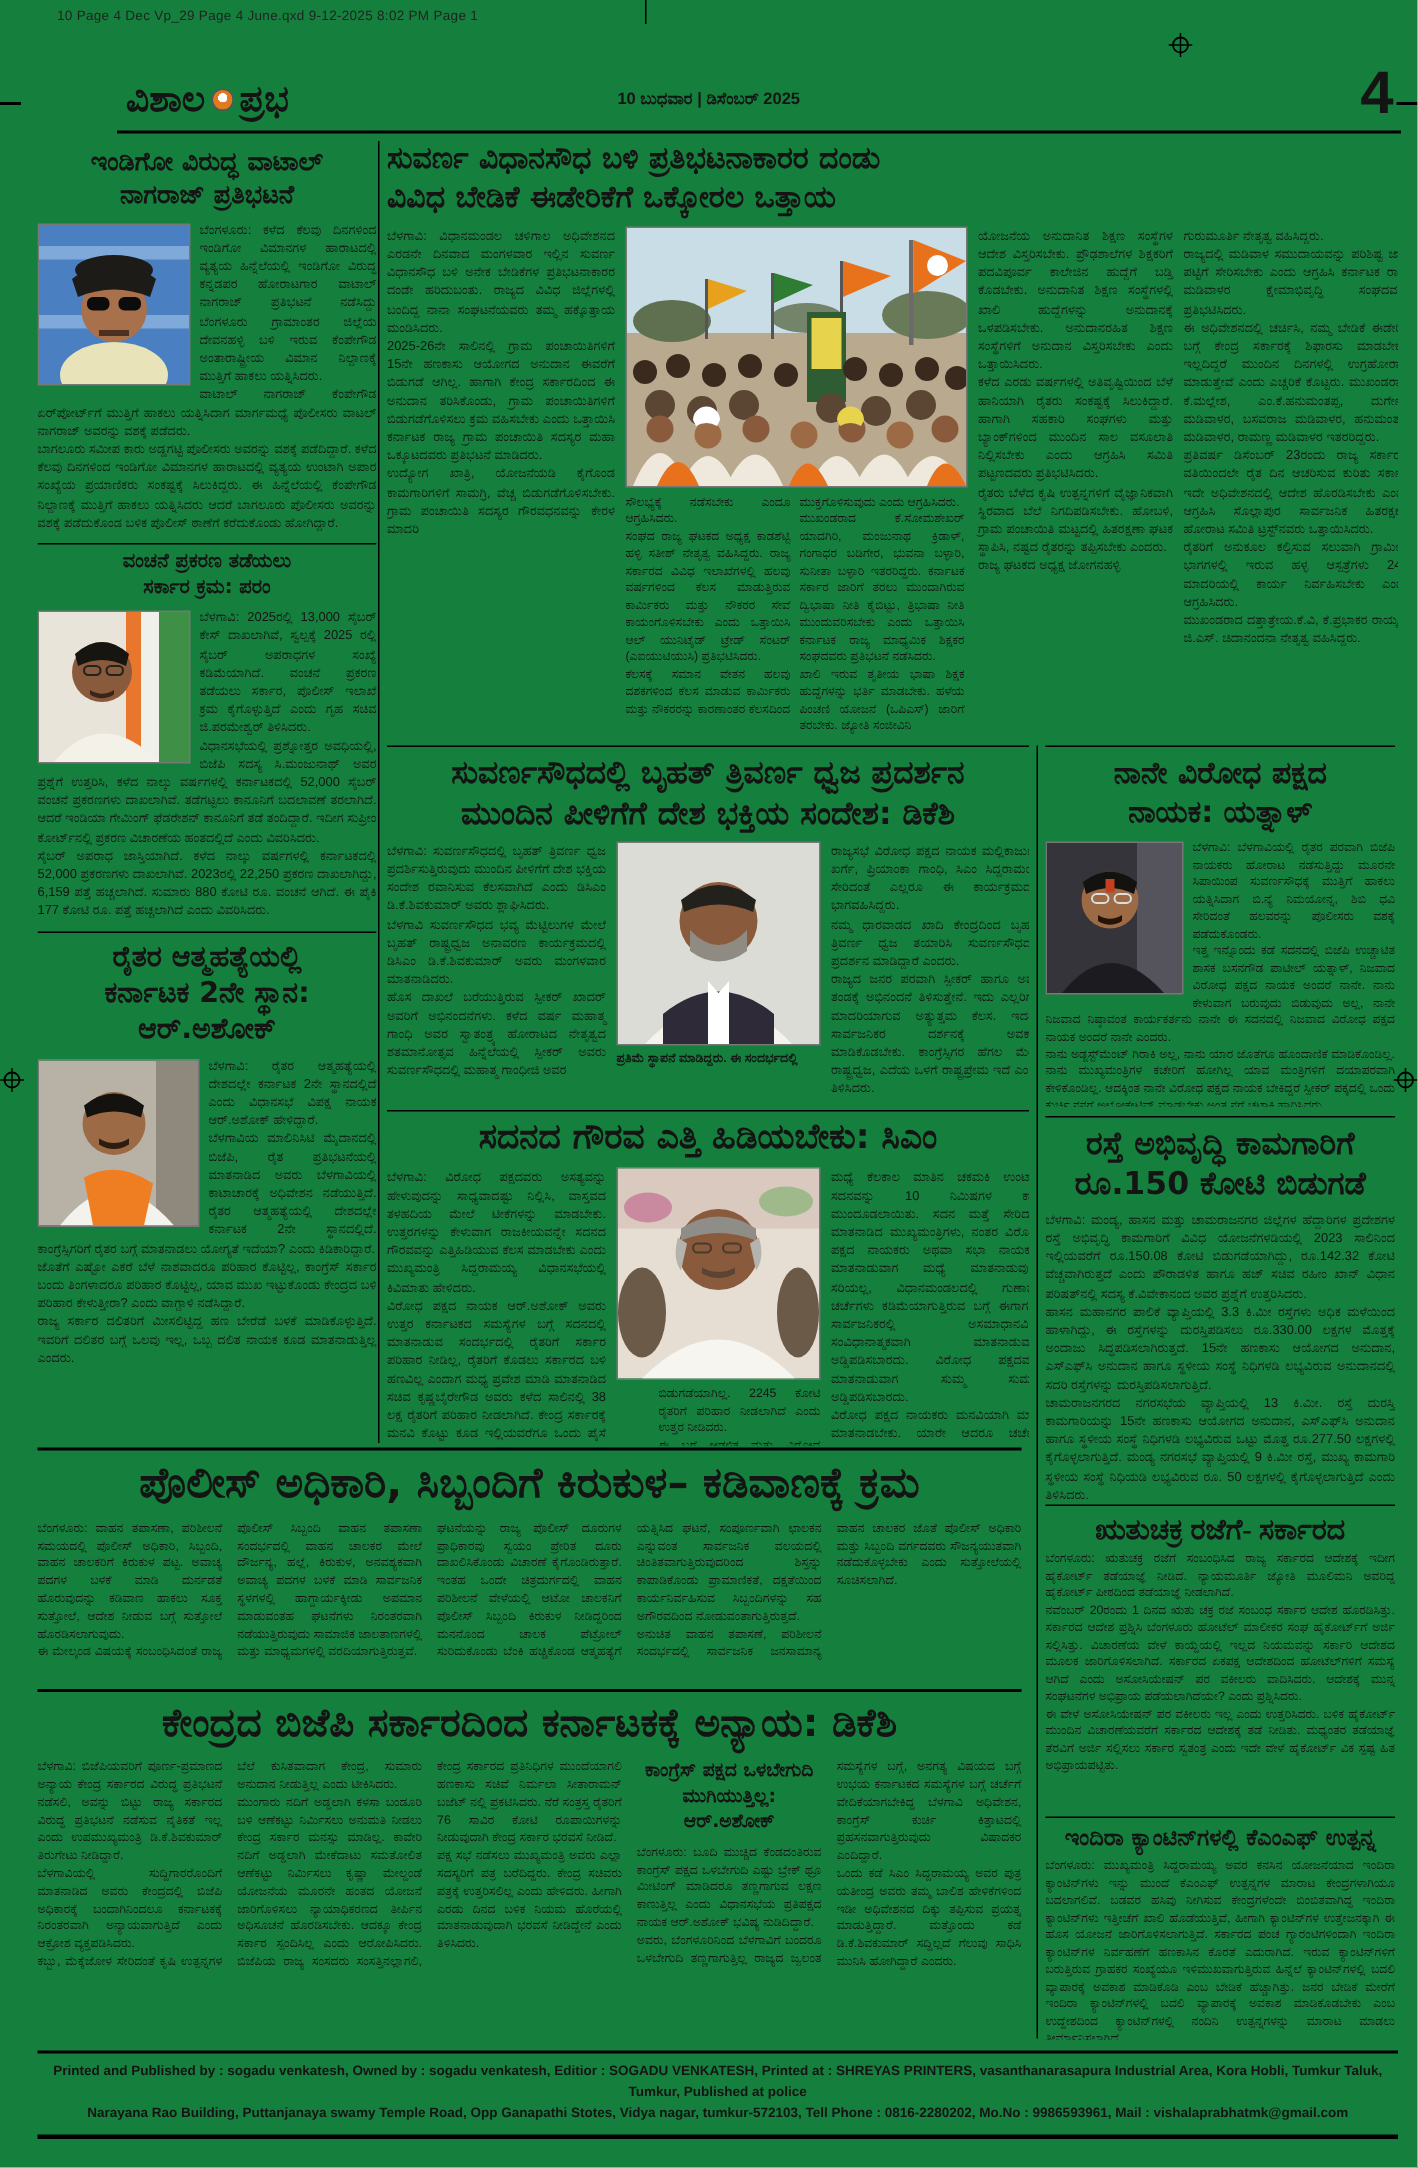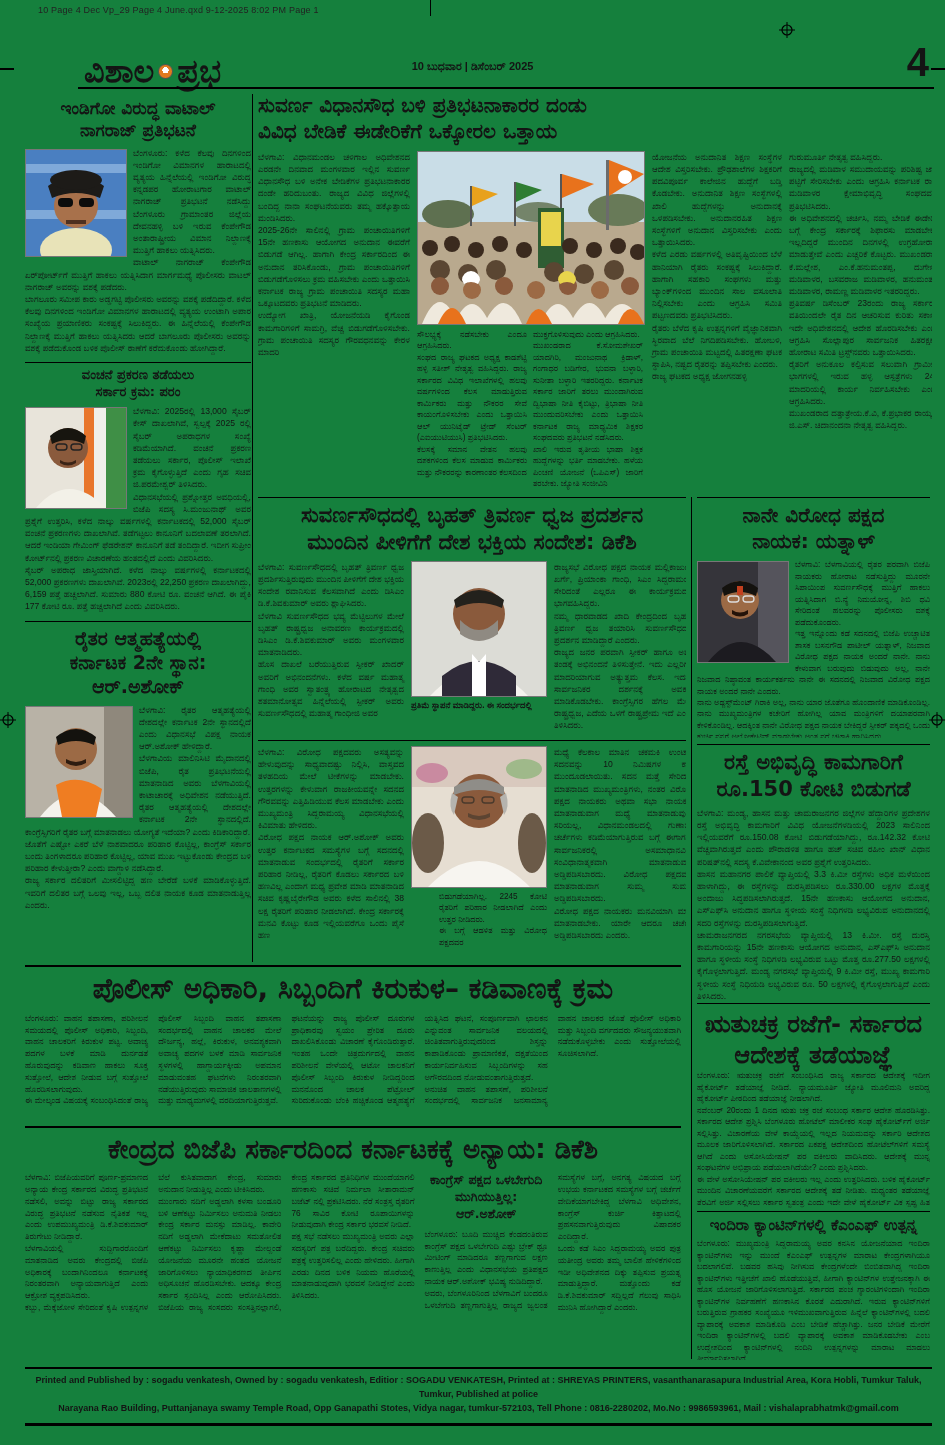--- a/index.html
+++ b/index.html
@@ -2,21 +2,21 @@
 <html><head>
 <meta charset="utf-8">
 <style>
   html,body{margin:0;padding:0;background:#e9e9e6;}
   #page{position:relative;width:945px;height:1445px;background:#15803d;margin:0 auto;
         font-family:"Liberation Sans",sans-serif;color:#141414;overflow:hidden;}
   .slug{position:absolute;left:38px;top:5px;font-size:9px;color:#222;letter-spacing:.2px;}
   .regmark{position:absolute;width:16px;height:16px;}
   .cropline{position:absolute;background:#000;}
   
-  .masthead{position:absolute;left:84px;top:52px;font-size:32px;font-weight:bold;
+  .masthead{position:absolute;left:84px;top:52px;font-size:24px;font-weight:bold;
             font-family:"DejaVu Sans","Liberation Sans",sans-serif;display:flex;align-items:center;gap:4px;}
   .emblem{width:13px;height:13px;border-radius:50%;background:radial-gradient(circle at 50% 40%,#fff 0 30%,#e07a1f 31% 100%);border:1px solid #555;display:inline-block;}
   .dateline{position:absolute;left:0;right:0;top:60px;text-align:center;font-size:11px;font-weight:bold;}
   .pagenum{position:absolute;right:16px;top:40px;font-size:40px;font-weight:bold;}
   .header-rule{position:absolute;left:78px;width:856px;top:87px;height:2px;background:#000;}
   
   .atitle{font-weight:bold;text-align:center;font-family:"DejaVu Sans","Liberation Sans",sans-serif;line-height:1.28;}
   .body-txt{font-size:8.6px;line-height:1.42;text-align:justify;white-space:pre-line;}
   .small-txt{font-size:8.2px;line-height:1.4;text-align:justify;white-space:pre-line;}
   .caption{font-size:8.4px;font-weight:bold;line-height:1.35;white-space:pre-line;}
@@ -291,20 +291,21 @@
         <path d="M34 48 Q42 53 50 48 L50 52 Q42 57 34 52 Z" fill="#241309"></path>
         <path d="M10 100 Q42 60 78 100 Z" fill="#1c1b20"></path>
       </svg>
       <div class="small-txt">ಬೆಳಗಾವಿ: ಬೆಳಗಾವಿಯಲ್ಲಿ ರೈತರ ಪರವಾಗಿ ಬಿಜೆಪಿ ನಾಯಕರು ಹೋರಾಟ ನಡೆಸುತ್ತಿದ್ದು ಮೂರನೇ ಸಿಪಾಯಿಂಪ ಸುವರ್ಣಸೌಧಕ್ಕೆ ಮುತ್ತಿಗೆ ಹಾಕಲು ಯತ್ನಿಸಿದಾಗ ಬಿ.ನ್ಯೆ ನಿಮಯೋನ್ನ, ಶಿಬಿ ಧವಿ ಸೇರಿದಂತೆ ಹಲವರನ್ನು ಪೊಲೀಸರು ವಶಕ್ಕೆ ಪಡೆದುಕೊಂಡರು.
 ಇತ್ತ ಇನ್ನೊಂದು ಕಡೆ ಸದನದಲ್ಲಿ ಬಿಜೆಪಿ ಉಚ್ಚಾಟಿತ ಶಾಸಕ ಬಸನಗೌಡ ಪಾಟೀಲ್ ಯತ್ನಾಳ್, ನಿಜವಾದ ವಿರೋಧ ಪಕ್ಷದ ನಾಯಕ ಅಂದರೆ ನಾನೇ. ನಾನು ಕೇಳುವಾಗ ಬರುವುದು ಬಿಡುವುದು ಅಲ್ಲ, ನಾನೇ ನಿಜವಾದ ನಿಷ್ಠಾವಂತ ಕಾರ್ಯಕರ್ತನು ನಾನೇ ಈ ಸದನದಲ್ಲಿ ನಿಜವಾದ ವಿರೋಧ ಪಕ್ಷದ ನಾಯಕ ಅಂದರೆ ನಾನೇ ಎಂದರು.
 ನಾನು ಅಡ್ಜಸ್ಟ್‌ಮೆಂಟ್ ಗಿರಾಕಿ ಅಲ್ಲ, ನಾನು ಯಾರ ಜೊತೆಗೂ ಹೊಂದಾಣಿಕೆ ಮಾಡಿಕೊಂಡಿಲ್ಲ. ನಾನು ಮುಖ್ಯಮಂತ್ರಿಗಳ ಕಚೇರಿಗೆ ಹೋಗಿಲ್ಲ ಯಾವ ಮಂತ್ರಿಗಳಿಗೆ ದಯಾಪರವಾಗಿ ಕೇಳಿಕೊಂಡಿಲ್ಲ. ಆದಕ್ಕಿಂತ ನಾನೇ ವಿರೋಧ ಪಕ್ಷದ ನಾಯಕ ಬೇಕಿದ್ದರೆ ಸ್ಪೀಕರ್ ಪಕ್ಕದಲ್ಲಿ ಒಂದು ಕುರ್ಚಿ ನನಗೆ ಅಲೋಕೇಟಿವ್ ಮಾಡಬೇಕು ಅಂತ ನಗೆ ಚಟಾಕಿ ಹಾರಿಸಿದರು.</div>
     </div>
   </div>
 
   <div id="cm-art">
+    <div class="atitle" style="font-size:23px;margin-top:3px;white-space:nowrap;">ಸದನದ ಗೌರವ ಎತ್ತಿ ಹಿಡಿಯಬೇಕು: ಸಿಎಂ</div>
     <div style="display:flex;gap:7px;margin-top:5px;">
       <div class="body-txt" style="width:146px;flex:none;">ಬೆಳಗಾವಿ: ವಿರೋಧ ಪಕ್ಷದವರು ಅಸತ್ಯವನ್ನು ಹೇಳುವುದನ್ನು ಸಾಧ್ಯವಾದಷ್ಟು ನಿಲ್ಲಿಸಿ, ವಾಸ್ತವದ ತಳಹದಿಯ ಮೇಲೆ ಟೀಕೆಗಳನ್ನು ಮಾಡಬೇಕು. ಉತ್ತರಗಳನ್ನು ಕೇಳುವಾಗ ರಾಜಕೀಯವನ್ನೇ ಸದನದ ಗೌರವವನ್ನು ಎತ್ತಿಹಿಡಿಯುವ ಕೆಲಸ ಮಾಡಬೇಕು ಎಂದು ಮುಖ್ಯಮಂತ್ರಿ ಸಿದ್ದರಾಮಯ್ಯ ವಿಧಾನಸಭೆಯಲ್ಲಿ ಕಿವಿಮಾತು ಹೇಳಿದರು.
 ವಿರೋಧ ಪಕ್ಷದ ನಾಯಕ ಆರ್.ಅಶೋಕ್ ಅವರು ಉತ್ತರ ಕರ್ನಾಟಕದ ಸಮಸ್ಯೆಗಳ ಬಗ್ಗೆ ಸದನದಲ್ಲಿ ಮಾತನಾಡುವ ಸಂದರ್ಭದಲ್ಲಿ ರೈತರಿಗೆ ಸರ್ಕಾರ ಪರಿಹಾರ ನೀಡಿಲ್ಲ, ರೈತರಿಗೆ ಕೊಡಲು ಸರ್ಕಾರದ ಬಳಿ ಹಣವಿಲ್ಲ ಎಂದಾಗ ಮಧ್ಯ ಪ್ರವೇಶ ಮಾಡಿ ಮಾತನಾಡಿದ ಸಚಿವ ಕೃಷ್ಣಬೈರೇಗೌಡ ಅವರು ಕಳೆದ ಸಾಲಿನಲ್ಲಿ 38 ಲಕ್ಷ ರೈತರಿಗೆ ಪರಿಹಾರ ನೀಡಲಾಗಿದೆ. ಕೇಂದ್ರ ಸರ್ಕಾರಕ್ಕೆ ಮನವಿ ಕೊಟ್ಟು ಕೂಡ ಇಲ್ಲಿಯವರೆಗೂ ಒಂದು ಪೈಸೆ ಹಣ</div>
       <div style="width:136px;flex:none;">
         <svg class="photo photo-frame" width="134" height="140" viewBox="0 0 134 140">
           <rect width="134" height="140" fill="#e6ded2"></rect>
           <rect x="0" y="0" width="134" height="40" fill="#d9c9be"></rect>
           <ellipse cx="20" cy="26" rx="16" ry="10" fill="#c98aa0"></ellipse>
             <ellipse cx="112" cy="22" rx="18" ry="10" fill="#9fb98a"></ellipse>
           <ellipse cx="16" cy="96" rx="16" ry="30" fill="#6b5a48"></ellipse>
@@ -340,23 +341,22 @@
     <div class="atitle" style="font-size:28px;margin-top:4px;white-space:nowrap;">ಪೊಲೀಸ್ ಅಧಿಕಾರಿ, ಸಿಬ್ಬಂದಿಗೆ ಕಿರುಕುಳ– ಕಡಿವಾಣಕ್ಕೆ ಕ್ರಮ</div>
     <div class="mc5" style="margin-top:6px;height:118px;">
       <p>ಬೆಂಗಳೂರು: ವಾಹನ ತಪಾಸಣಾ, ಪರಿಶೀಲನೆ ಸಮಯದಲ್ಲಿ ಪೊಲೀಸ್ ಅಧಿಕಾರಿ, ಸಿಬ್ಬಂದಿ, ವಾಹನ ಚಾಲಕರಿಗೆ ಕಿರುಕುಳ ಪಟ್ಟ. ಅವಾಚ್ಯ ಪದಗಳ ಬಳಕೆ ಮಾಡಿ ದುರ್ನಡತೆ ಹೊರುವುದನ್ನು ಕಡಿವಾಣ ಹಾಕಲು ಸೂಕ್ತ ಸುತ್ತೋಲೆ, ಆದೇಶ ನೀಡುವ ಬಗ್ಗೆ ಸುತ್ತೋಲೆ ಹೊರಡಿಸಲಾಗುವುದು.
 ಈ ಮೇಲ್ಕಂಡ ವಿಷಯಕ್ಕೆ ಸಂಬಂಧಿಸಿದಂತೆ ರಾಜ್ಯ ಪೊಲೀಸ್ ಸಿಬ್ಬಂದಿ ವಾಹನ ತಪಾಸಣಾ ಸಂದರ್ಭದಲ್ಲಿ ವಾಹನ ಚಾಲಕರ ಮೇಲೆ ದೌರ್ಜನ್ಯ, ಹಲ್ಲೆ, ಕಿರುಕುಳ, ಅನವಶ್ಯಕವಾಗಿ ಅವಾಚ್ಯ ಪದಗಳ ಬಳಕೆ ಮಾಡಿ ಸಾರ್ವಜನಿಕ ಸ್ಥಳಗಳಲ್ಲಿ ಹಾಗ್ದಾರ್ಯಕ್ಕೀಡು ಅಪಮಾನ ಮಾಡುವಂತಹ ಘಟನೆಗಳು ನಿರಂತರವಾಗಿ ನಡೆಯುತ್ತಿರುವುದು ಸಾಮಾಜಿಕ ಜಾಲತಾಣಗಳಲ್ಲಿ ಮತ್ತು ಮಾಧ್ಯಮಗಳಲ್ಲಿ ವರದಿಯಾಗುತ್ತಿರುತ್ತವೆ.
 ಘಟನೆಯನ್ನು ರಾಜ್ಯ ಪೊಲೀಸ್ ದೂರುಗಳ ಪ್ರಾಧಿಕಾರವು ಸ್ವಯಂ ಪ್ರೇರಿತ ದೂರು ದಾಖಲಿಸಿಕೊಂಡು ವಿಚಾರಣೆ ಕೈಗೊಂಡಿರುತ್ತಾರೆ. ಇಂತಹ ಒಂದೇ ಚಿತ್ರದುರ್ಗದಲ್ಲಿ ವಾಹನ ಪರಿಶೀಲನೆ ವೇಳೆಯಲ್ಲಿ ಆಟೋ ಚಾಲಕನಿಗೆ ಪೊಲೀಸ್ ಸಿಬ್ಬಂದಿ ಕಿರುಕುಳ ನೀಡಿದ್ದರಿಂದ ಮನನೊಂದ ಚಾಲಕ ಪೆಟ್ರೋಲ್ ಸುರಿದುಕೊಂಡು ಬೆಂಕಿ ಹಚ್ಚಿಕೊಂಡ ಆತ್ಮಹತ್ಯೆಗೆ ಯತ್ನಿಸಿದ ಘಟನೆ, ಸಂಪೂರ್ಣವಾಗಿ ಛಾಲಕನ ಎನ್ನುವಂತ ಸಾರ್ವಜನಿಕ ವಲಯದಲ್ಲಿ ಚಿಂತಿತವಾಗುತ್ತಿರುವುದರಿಂದ ಶಿಸ್ತನ್ನು ಕಾಪಾಡಿಕೊಂಡು ಪ್ರಾಮಾಣಿಕತೆ, ದಕ್ಷತೆಯಿಂದ ಕಾರ್ಯನಿರ್ವಹಿಸುವ ಸಿಬ್ಬಂದಿಗಳನ್ನು ಸಹ ಅಗೌರವದಿಂದ ನೋಡುವಂತಾಗುತ್ತಿರುತ್ತದೆ.
 ಅನುಚಿತ ವಾಹನ ತಪಾಸಣೆ, ಪರಿಶೀಲನೆ ಸಂದರ್ಭದಲ್ಲಿ ಸಾರ್ವಜನಿಕ ಜನಸಾಮಾನ್ಯ ವಾಹನ ಚಾಲಕರ ಜೊತೆ ಪೊಲೀಸ್ ಅಧಿಕಾರಿ ಮತ್ತು ಸಿಬ್ಬಂದಿ ವರ್ಗದವರು ಸೌಜನ್ಯಯುತವಾಗಿ ನಡೆದುಕೊಳ್ಳಬೇಕು ಎಂದು ಸುತ್ತೋಲೆಯಲ್ಲಿ ಸೂಚಿಸಲಾಗಿದೆ.</p>
     </div>
   </div>
 
   <div id="period-art">
-    <div class="atitle" style="font-size:24px;margin-top:5px;">
+    <div class="atitle" style="font-size:19px;margin-top:5px;font-family:Liberation Serif, serif;">
       <div>ಋತುಚಕ್ರ ರಜೆಗೆ- ಸರ್ಕಾರದ</div>
-      <div>ಆದೇಶಕ್ಕೆ ತಡೆಯಾಜ್ಞೆ</div>
     </div>
     <div class="small-txt" style="margin-top:0;">ಬೆಂಗಳೂರು: ಋತುಚಕ್ರ ರಜೆಗೆ ಸಂಬಂಧಿಸಿದ ರಾಜ್ಯ ಸರ್ಕಾರದ ಆದೇಶಕ್ಕೆ ಇದೀಗ ಹೈಕೋರ್ಟ್ ತಡೆಯಾಜ್ಞೆ ನೀಡಿದೆ. ನ್ಯಾಯಮೂರ್ತಿ ಜ್ಯೋತಿ ಮೂಲಿಮನಿ ಅವರಿದ್ದ ಹೈಕೋರ್ಟ್ ಪೀಠದಿಂದ ತಡೆಯಾಜ್ಞೆ ನೀಡಲಾಗಿದೆ.
 ನವೆಂಬರ್ 20ರಂದು 1 ದಿನದ ಋತು ಚಕ್ರ ರಜೆ ಸಂಬಂಧ ಸರ್ಕಾರ ಆದೇಶ ಹೊರಡಿಸಿತ್ತು. ಸರ್ಕಾರದ ಆದೇಶ ಪ್ರಶ್ನಿಸಿ ಬೆಂಗಳೂರು ಹೋಟೆಲ್ ಮಾಲೀಕರ ಸಂಘ ಹೈಕೋರ್ಟ್‌ಗೆ ಅರ್ಜಿ ಸಲ್ಲಿಸಿತ್ತು. ವಿಚಾರಣೆಯ ವೇಳೆ ಕಾಯ್ದೆಯಲ್ಲಿ ಇಲ್ಲದ ನಿಯಮವನ್ನು ಸರ್ಕಾರಿ ಆದೇಶದ ಮೂಲಕ ಜಾರಿಗೊಳಿಸಲಾಗಿದೆ. ಸರ್ಕಾರದ ಏಕಪಕ್ಷ ಆದೇಶದಿಂದ ಹೋಟೆಲ್‌ಗಳಿಗೆ ಸಮಸ್ಯೆ ಆಗಿದೆ ಎಂದು ಅಸೋಸಿಯೇಷನ್ ಪರ ವಕೀಲರು ವಾದಿಸಿದರು. ಆದೇಶಕ್ಕೆ ಮುನ್ನ ಸಂಘಟನೆಗಳ ಅಭಿಪ್ರಾಯ ಪಡೆಯಲಾಗಿದೆಯೇ? ಎಂದು ಪ್ರಶ್ನಿಸಿದರು.
 ಈ ವೇಳೆ ಅಸೋಸಿಯೇಷನ್ ಪರ ವಕೀಲರು ಇಲ್ಲ ಎಂದು ಉತ್ತರಿಸಿದರು. ಬಳಿಕ ಹೈಕೋರ್ಟ್ ಮುಂದಿನ ವಿಚಾರಣೆಯವರೆಗೆ ಸರ್ಕಾರದ ಆದೇಶಕ್ಕೆ ತಡೆ ನೀಡಿತು. ಮಧ್ಯಂತರ ತಡೆಯಾಜ್ಞೆ ತೆರವಿಗೆ ಅರ್ಜಿ ಸಲ್ಲಿಸಲು ಸರ್ಕಾರ ಸ್ವತಂತ್ರ ಎಂದು ಇದೇ ವೇಳೆ ಹೈಕೋರ್ಟ್ ವಿಕ ಸ್ಪಷ್ಟ ಹಿತ ಅಭಿಪ್ರಾಯಪಟ್ಟಿತು.</div>
   </div>
 
   <div id="bjp-art">
     <div class="atitle" style="font-size:26px;margin-top:5px;white-space:nowrap;">ಕೇಂದ್ರದ ಬಿಜೆಪಿ ಸರ್ಕಾರದಿಂದ ಕರ್ನಾಟಕಕ್ಕೆ ಅನ್ಯಾಯ: ಡಿಕೆಶಿ</div>
     <div class="mc5" style="margin-top:6px;height:168px;">
       <p>ಬೆಳಗಾವಿ: ಬಿಜೆಪಿಯವರಿಗೆ ಪೂರ್ಣ-ಪ್ರಮಾಣದ ಅನ್ಯಾಯ ಕೇಂದ್ರ ಸರ್ಕಾರದ ವಿರುದ್ಧ ಪ್ರತಿಭಟನೆ ನಡೆಸಲಿ, ಅವನ್ನು ಬಿಟ್ಟು ರಾಜ್ಯ ಸರ್ಕಾರದ ವಿರುದ್ಧ ಪ್ರತಿಭಟನೆ ನಡೆಸುವ ನೈತಿಕತೆ ಇಲ್ಲ ಎಂದು ಉಪಮುಖ್ಯಮಂತ್ರಿ ಡಿ.ಕೆ.ಶಿವಕುಮಾರ್ ತಿರುಗೇಟು ನೀಡಿದ್ದಾರೆ.

